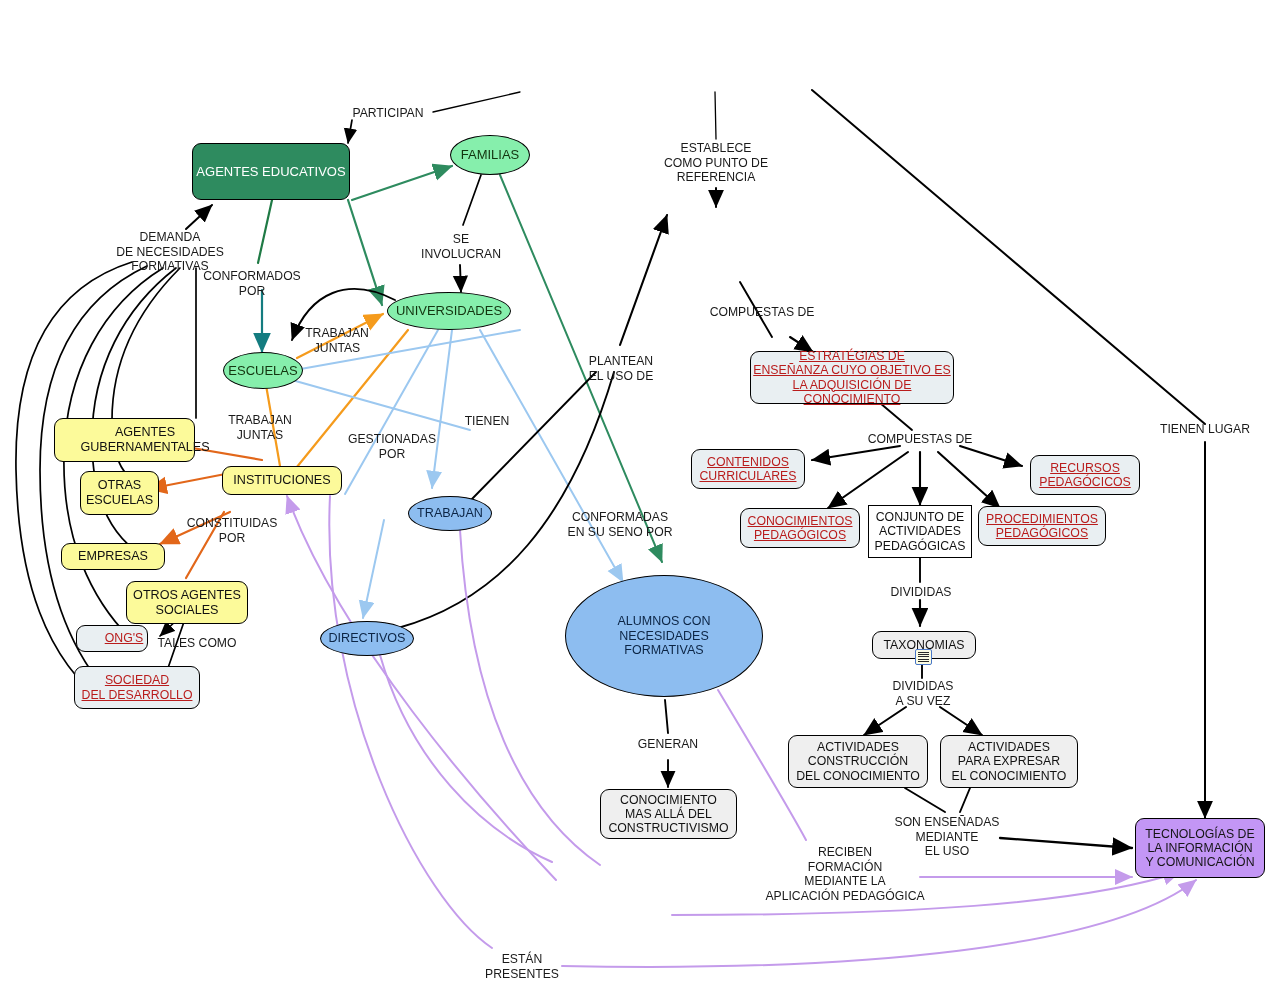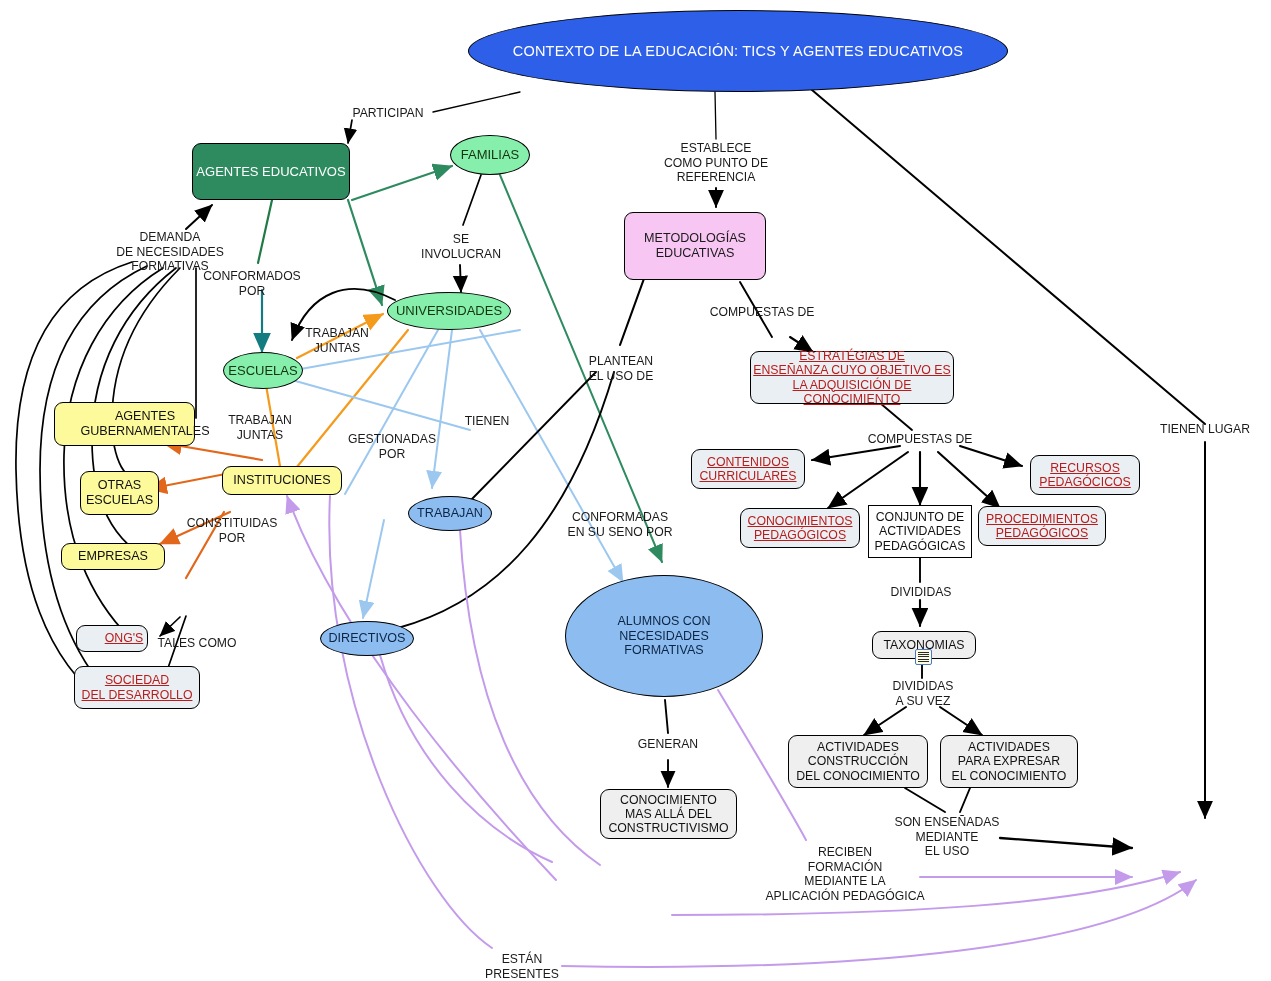--- a/index.html
+++ b/index.html
@@ -158,60 +158,59 @@
       <path d="M920,877 L1132,877" stroke="#C49BEB" stroke-width="2" marker-end="url(#ahV)"></path>
 
       <path d="M672,915 C900,915 1080,905 1180,872" stroke="#C49BEB" stroke-width="2" marker-end="url(#ahV)"></path>
 
       <path d="M562,966 C860,972 1110,948 1196,880" stroke="#C49BEB" stroke-width="2" marker-end="url(#ahV)"></path>
 
       <path d="M330,496 C320,700 420,900 492,948" stroke="#C49BEB" stroke-width="2"></path>
     </g>
   </svg>
 
-  <div class="node ell root" style="left:468px;top:10px;width:540px;height:82px;">CONTEXTO DE LA EDUCACIÓN: TICS Y AGENTES EDUCATIVOS</div>
 
   <div class="node rect greenbox" style="left:192px;top:143px;width:158px;height:57px;">AGENTES EDUCATIVOS</div>
 
   <div class="node ell greenell" style="left:450px;top:135px;width:80px;height:40px;">FAMILIAS</div>
 
   <div class="node ell greenell" style="left:387px;top:292px;width:124px;height:38px;">UNIVERSIDADES</div>
 
   <div class="node ell greenell" style="left:223px;top:352px;width:80px;height:37px;">ESCUELAS</div>
 
   <div class="node rect yellowbox" style="left:222px;top:466px;width:120px;height:29px;">INSTITUCIONES</div>
 
-  <div class="node rect yellowbox" style="left:54px;top:402px;width:141px;height:44px;padding-left:41px;">AGENTES
+  <div class="node rect yellowbox" style="left:54px;top:418px;width:141px;height:44px;padding-left:41px;">AGENTES
 GUBERNAMENTALES</div>
 
   <div class="node rect yellowbox" style="left:80px;top:471px;width:79px;height:44px;">OTRAS
 ESCUELAS</div>
 
   <div class="node rect yellowbox" style="left:61px;top:543px;width:104px;height:27px;">EMPRESAS</div>
 
+  <div class="node rect yellowbox" style="left:126px;top:581px;width:122px;height:43px;">OTROS AGENTES
+SOCIALES</div>
 
   <div class="node rect graybox" style="left:76px;top:625px;width:72px;height:27px;padding-left:24px;">ONG'S</div>
 
   <div class="node rect graybox" style="left:74px;top:666px;width:126px;height:43px;">SOCIEDAD
 DEL DESARROLLO</div>
 
   <div class="node ell blueell" style="left:408px;top:496px;width:84px;height:35px;">TRABAJAN</div>
 
   <div class="node ell blueell" style="left:320px;top:621px;width:94px;height:35px;">DIRECTIVOS</div>
 
   <div class="node ell blueell" style="left:565px;top:575px;width:198px;height:122px;font-size:12.5px;">ALUMNOS CON
 NECESIDADES
 FORMATIVAS</div>
 
   <div class="node rect lightgraybox" style="left:600px;top:789px;width:137px;height:50px;">CONOCIMIENTO
 MAS ALLÁ DEL
 CONSTRUCTIVISMO</div>
 
-  <div class="node rect pinkbox" style="left:624px;top:212px;width:142px;height:68px;">METODOLOGÍAS
-EDUCATIVAS</div>
 
   <div class="node rect graybox" style="left:750px;top:351px;width:204px;height:53px;">ESTRATÉGIAS DE
 ENSEÑANZA CUYO OBJETIVO ES
 LA ADQUISICIÓN DE CONOCIMIENTO</div>
 
   <div class="node rect graybox" style="left:691px;top:449px;width:114px;height:40px;">CONTENIDOS
 CURRICULARES</div>
 
   <div class="node rect graybox" style="left:1030px;top:455px;width:110px;height:40px;">RECURSOS
 PEDAGÓCICOS</div>
@@ -233,20 +232,23 @@
   </div>
 
   <div class="node rect lightgraybox" style="left:788px;top:735px;width:140px;height:53px;">ACTIVIDADES
 CONSTRUCCIÓN
 DEL CONOCIMIENTO</div>
 
   <div class="node rect lightgraybox" style="left:940px;top:735px;width:138px;height:53px;">ACTIVIDADES
 PARA EXPRESAR
 EL CONOCIMIENTO</div>
 
+  <div class="node rect purplebox" style="left:1135px;top:818px;width:130px;height:60px;">TECNOLOGÍAS DE
+LA INFORMACIÓN
+Y COMUNICACIÓN</div>
 
   <div class="lbl" style="left:338px;top:106px;width:100px;">PARTICIPAN</div>
 
   <div class="lbl" style="left:650px;top:141px;width:132px;">ESTABLECE
 COMO PUNTO DE
 REFERENCIA</div>
 
   <div class="lbl" style="left:1151px;top:422px;width:108px;">TIENEN LUGAR</div>
 
   <div class="lbl" style="left:100px;top:230px;width:140px;">DEMANDA

